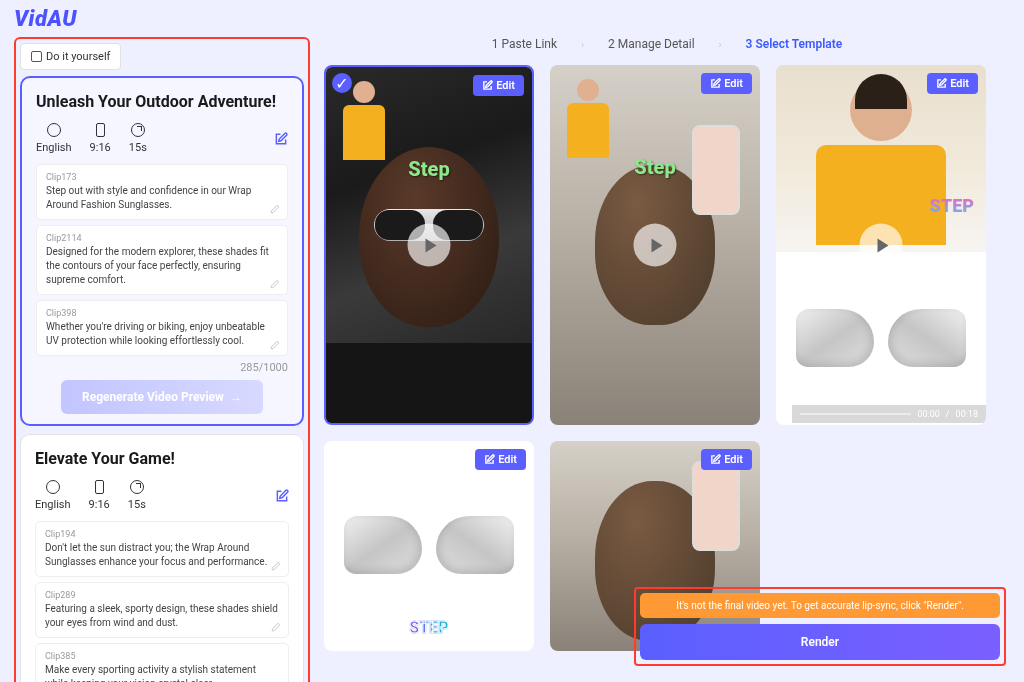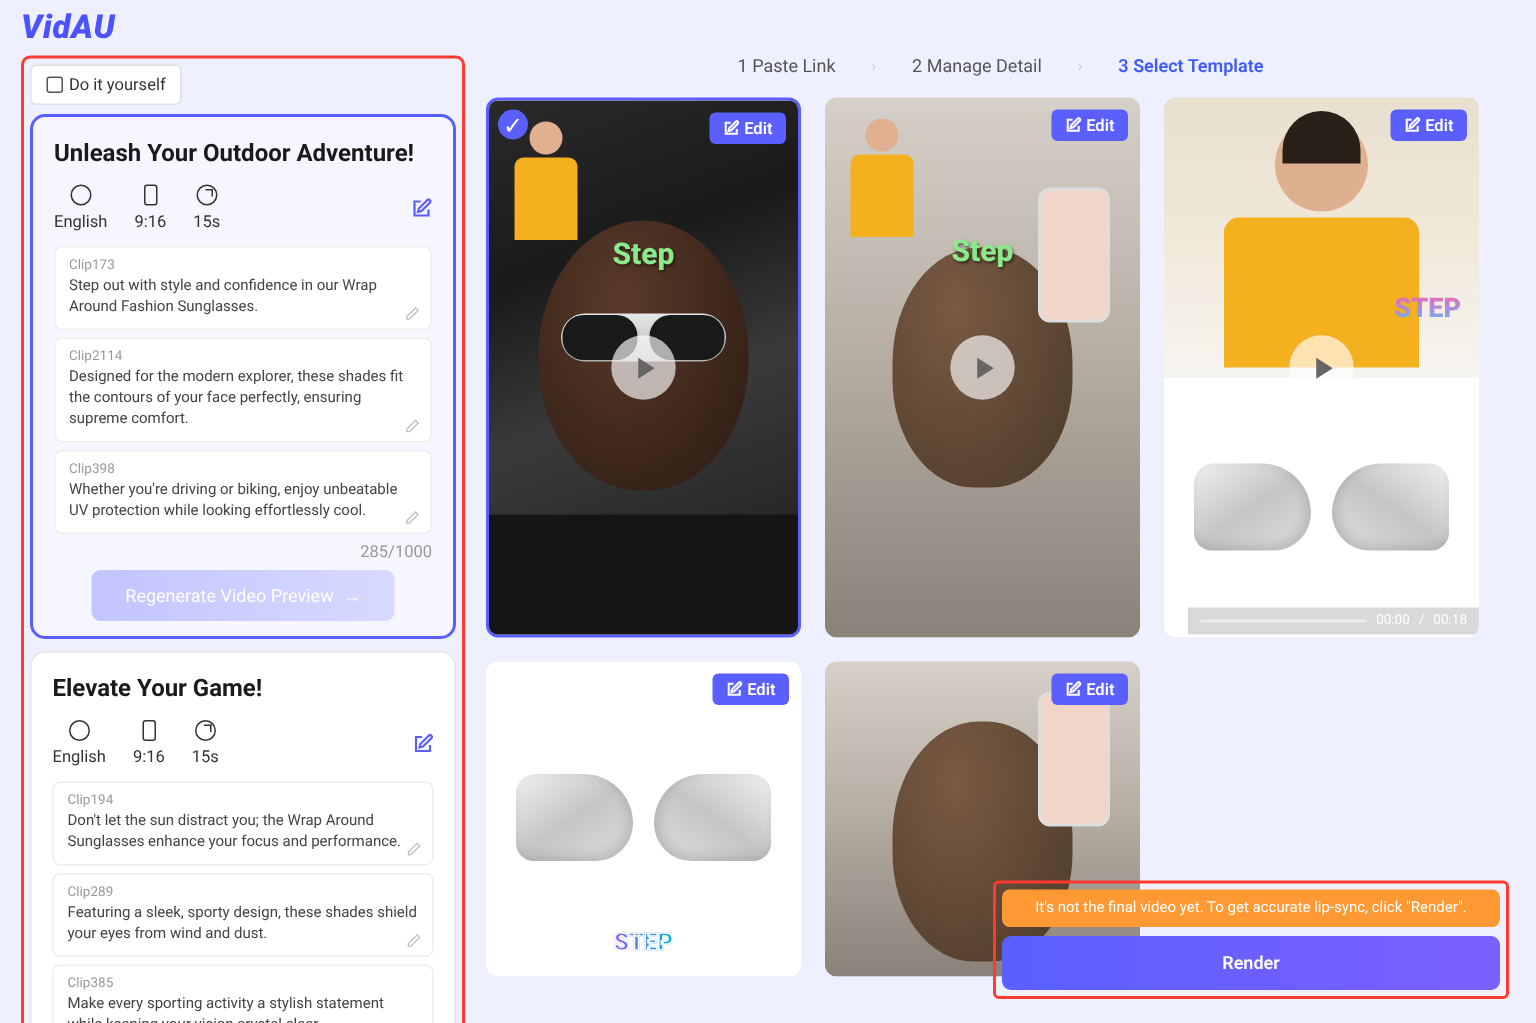--- a/index.html
+++ b/index.html
@@ -17,21 +17,21 @@
     .meta-icon { width: 14px; height: 14px; border: 1.5px solid #333; border-radius: 50%; position: relative; display: flex; align-items: center; justify-content: center; }
     .phone-icon { width: 9px; height: 14px; border: 1.5px solid #333; border-radius: 2px; }
     .clock-icon::after { content: ''; position: absolute; width: 4px; height: 4px; border-top: 1.2px solid #333; border-right: 1.2px solid #333; top: 2px; left: 5px; }
     .edit-pen { width: 14px; height: 14px; color: #5b5fff; margin-left: auto; cursor: pointer; }
     .clip-box { background: white; border: 1px solid #eee; border-radius: 5px; padding: 7px 9px; margin-bottom: 5px; font-size: 10px; color: #444; position: relative; }
     .card.selected .clip-box { background: white; }
     .clip-label { display: flex; justify-content: flex-start; color: #999; font-size: 9px; margin-bottom: 2px; }
     .clip-text { line-height: 1.4; }
     .clip-edit { position: absolute; right: 7px; bottom: 5px; width: 10px; height: 10px; color: #bbb; }
     .counter { text-align: right; font-size: 11px; color: #999; margin-top: 2px; margin-bottom: 6px; }
-    .regen-btn { display: flex; align-items: center; justify-content: center; gap: 6px; background: linear-gradient(90deg, #c2c5ff, #d7d9ff); color: white; border: none; border-radius: 6px; padding: 10px 16px; font-size: 12px; font-weight: 400; width: 80%; margin: 0 auto; cursor: pointer; }
+    .regen-btn { display: flex; align-items: center; justify-content: center; gap: 6px; background: linear-gradient(90deg, #c2c5ff, #d7d9ff); color: white; border: none; border-radius: 6px; padding: 10px 16px; font-size: 12px; font-weight: 700; width: 80%; margin: 0 auto; cursor: pointer; }
     .right-panel { flex: 1; }
     .steps { display: flex; align-items: center; gap: 24px; justify-content: center; margin-bottom: 14px; font-size: 12px; }
     .step { color: #555; }
     .step.active { color: #3d5afe; font-weight: 600; }
     .chev { color: #ccc; font-size: 10px; }
     .grid { display: grid; grid-template-columns: repeat(3, 210px); gap: 16px; }
     .video-card { position: relative; border-radius: 8px; overflow: hidden; background: #ddd; height: 360px; }
     .video-card.selected { border: 2.5px solid #5b5fff; }
     .check-badge { position: absolute; top: 6px; left: 6px; width: 20px; height: 20px; background: #5b5fff; border-radius: 50%; display: flex; align-items: center; justify-content: center; color: white; z-index: 2; }
     .edit-badge { position: absolute; top: 8px; right: 8px; background: #5b5fff; color: white; border-radius: 4px; padding: 4px 9px; font-size: 11px; font-weight: 600; display: flex; align-items: center; gap: 3px; z-index: 2; cursor: pointer; }
@@ -57,21 +57,21 @@
     .pres-hair { position: absolute; top: -5px; left: 5px; right: 5px; height: 35px; background: #2a2018; border-radius: 30px 30px 0 0; }
     .pres-body-lg { width: 130px; height: 100px; background: #f5b020; border-radius: 10px 10px 0 0; }
     .prod-sunglasses { position: absolute; bottom: 0; left: 0; right: 0; height: 48%; background: white; display: flex; align-items: center; justify-content: center; }
     .glasses-prod { width: 170px; height: 70px; position: relative; }
     .lens { position: absolute; width: 78px; height: 58px; background: linear-gradient(145deg, #f0f0f0, #c5c5c5, #e0e0e0); border-radius: 20px 50px 38px 18px; box-shadow: inset -3px -3px 8px rgba(0,0,0,0.15); }
     .lens.l { left: 0; top: 5px; }
     .lens.r { right: 0; top: 5px; transform: scaleX(-1); }
     .time-bar { position: absolute; bottom: 2px; left: 16px; right: 0; padding: 4px 8px; display: flex; align-items: center; gap: 6px; font-size: 9px; color: white; background: rgba(0,0,0,0.15); }
     .time-track { flex: 1; height: 2px; background: rgba(255,255,255,0.5); border-radius: 2px; }
     .video-card.small { height: 210px; }
-    .bottom-panel { position: absolute; bottom: 16px; right: 18px; width: 344px; border: 2.5px solid #ff3b30; border-radius: 4px; padding: 4px; background: transparent; }
+    .bottom-panel { position: absolute; bottom: 16px; right: 18px; width: 372px; border: 2.5px solid #ff3b30; border-radius: 4px; padding: 4px; background: transparent; }
     .tooltip { background: #ff9933; color: white; font-size: 10px; padding: 7px 12px; border-radius: 5px; text-align: center; margin-bottom: 6px; }
     .btn-row { display: flex; gap: 8px; }
     .gen-btn { flex: 1; background: white; border: 1px solid #e0e0e0; border-radius: 6px; padding: 11px 8px; font-size: 12px; color: #333; cursor: pointer; }
     .render-btn { flex: 1; background: linear-gradient(90deg, #5b5fff, #7b5fff); color: white; border: none; border-radius: 6px; padding: 11px 8px; font-size: 12px; font-weight: 600; cursor: pointer; }
     .step-text-small { position: absolute; bottom: 14px; left: 50%; transform: translateX(-50%); font-size: 16px; font-weight: 900; background: linear-gradient(90deg,#8b5cf6,#06b6d4); -webkit-background-clip: text; -webkit-text-fill-color: transparent; -webkit-text-stroke: 1px white; z-index: 2; }
     .sel-face { position: absolute; top: 100px; left: 50%; transform: translateX(-50%); width: 120px; height: 160px; background: radial-gradient(ellipse at 35% 25%, #7a5a42, #4a3a2a); border-radius: 48% 48% 45% 45%; }
     .phone-hold { position: absolute; top: 60px; right: 20px; width: 48px; height: 90px; background: #f0d5c8; border-radius: 8px; border: 2px solid #ddd; }
     .jacket { position: absolute; bottom: 0; left: 0; right: 0; height: 80px; background: #151515; }
   </style>
 </head>

